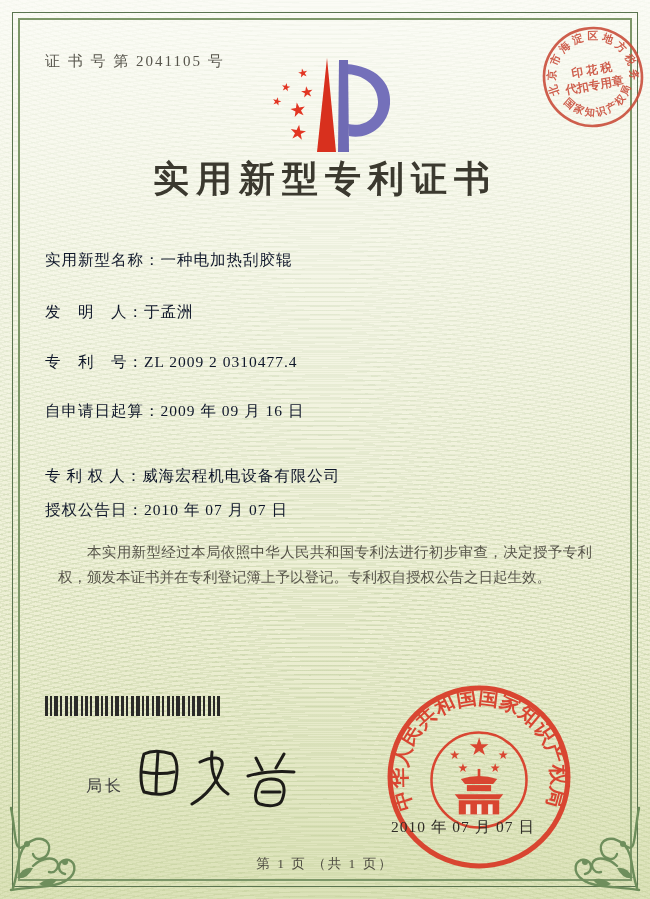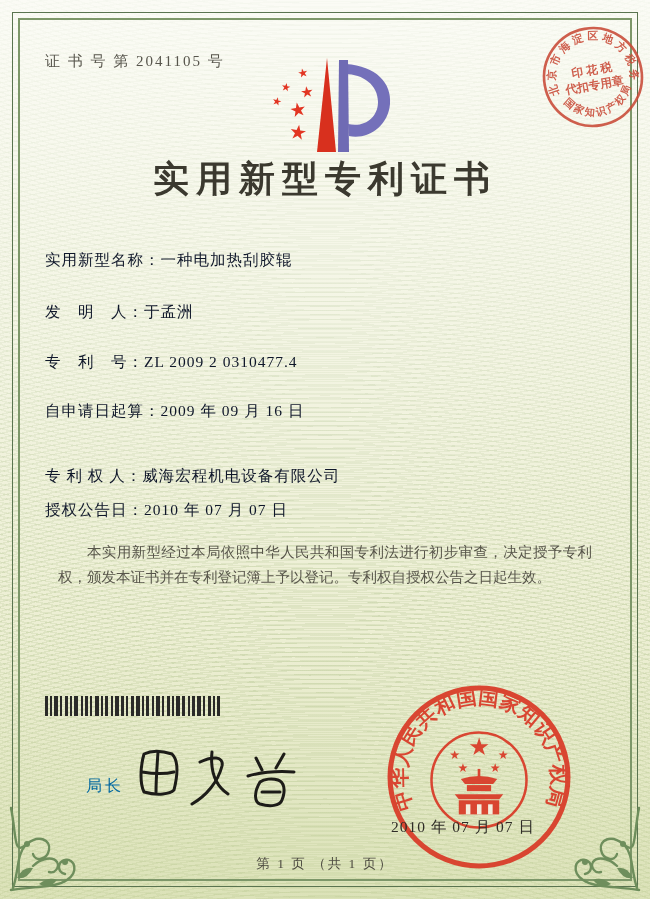--- a/index.html
+++ b/index.html
@@ -21,21 +21,21 @@
   .field-row{position:absolute;left:0;font-size:15.5px;letter-spacing:1px;color:#0f172a;white-space:nowrap;}
   .field-row:nth-child(1){top:0;}
   .field-row:nth-child(2){top:52px;}
   .field-row:nth-child(3){top:102px;}
   .field-row:nth-child(4){top:151px;}
   .field-row:nth-child(5){top:200px;margin-top:16px;}
   .field-row:nth-child(6){top:250px;}
   .paragraphs{position:absolute;left:42px;top:524px;width:566px;color:#57554a;font-size:14.5px;line-height:24.5px;text-align:justify;}
   .paragraphs p{margin:16px;text-indent:2em;}
   .barcode{position:absolute;left:45px;top:696px;width:210px;height:20px;display:flex;align-items:stretch;}
-  .director{position:absolute;left:86px;top:776px;font-size:16px;letter-spacing:3px;color:#0369a1;}
+  .director{position:absolute;left:86px;top:776px;font-size:16px;letter-spacing:3px;color:#404040;}
   .signature{position:absolute;left:128px;top:738px;width:195px;height:80px;}
   .seal{position:absolute;left:386px;top:684px;width:186px;height:186px;opacity:.93;}
   .seal-date{position:absolute;left:391px;top:817px;font-size:15.5px;letter-spacing:1px;color:#2e2c26;white-space:nowrap;}
   .tax-stamp{position:absolute;left:540px;top:23px;width:106px;height:108px;transform:rotate(-10deg);opacity:.88;}
   .logo{position:absolute;left:270px;top:56px;width:126px;height:100px;}
   .footer{position:absolute;left:0;right:0;top:855px;text-align:center;font-size:13.5px;letter-spacing:2px;color:#4d4b41;}
   .flourish{position:absolute;width:98px;height:98px;bottom:3px;}
   .flourish.left{left:3px;}
   .flourish.right{right:3px;transform:scaleX(-1);}
   svg text{font-family:"Liberation Serif","DejaVu Serif",serif;}

